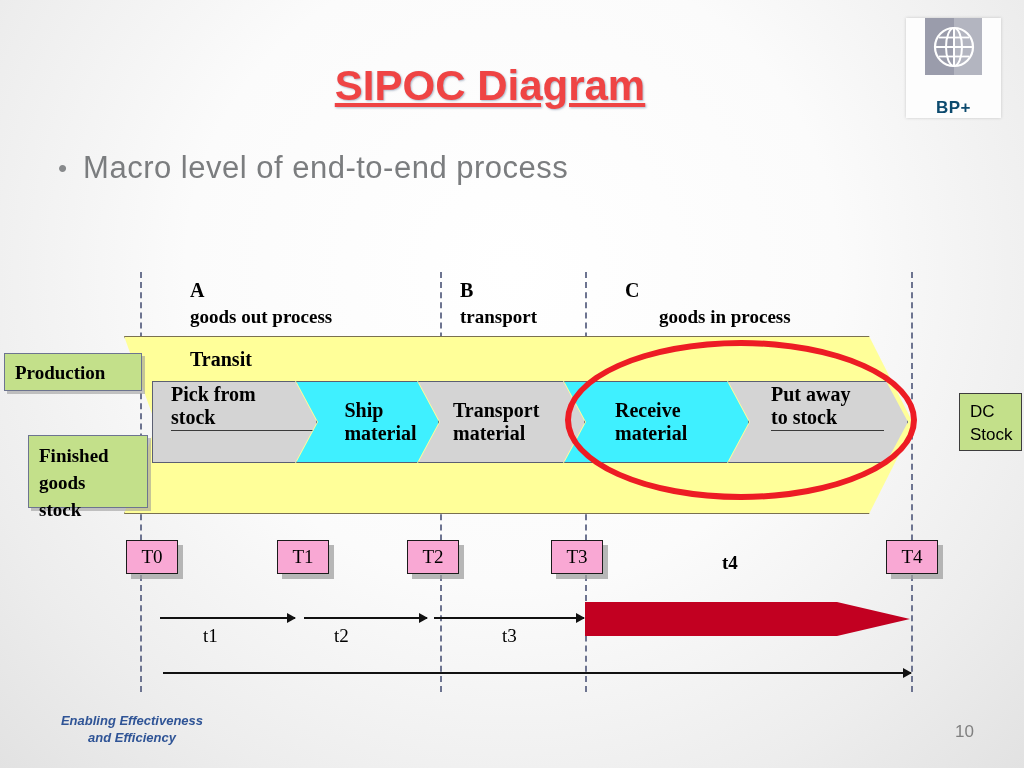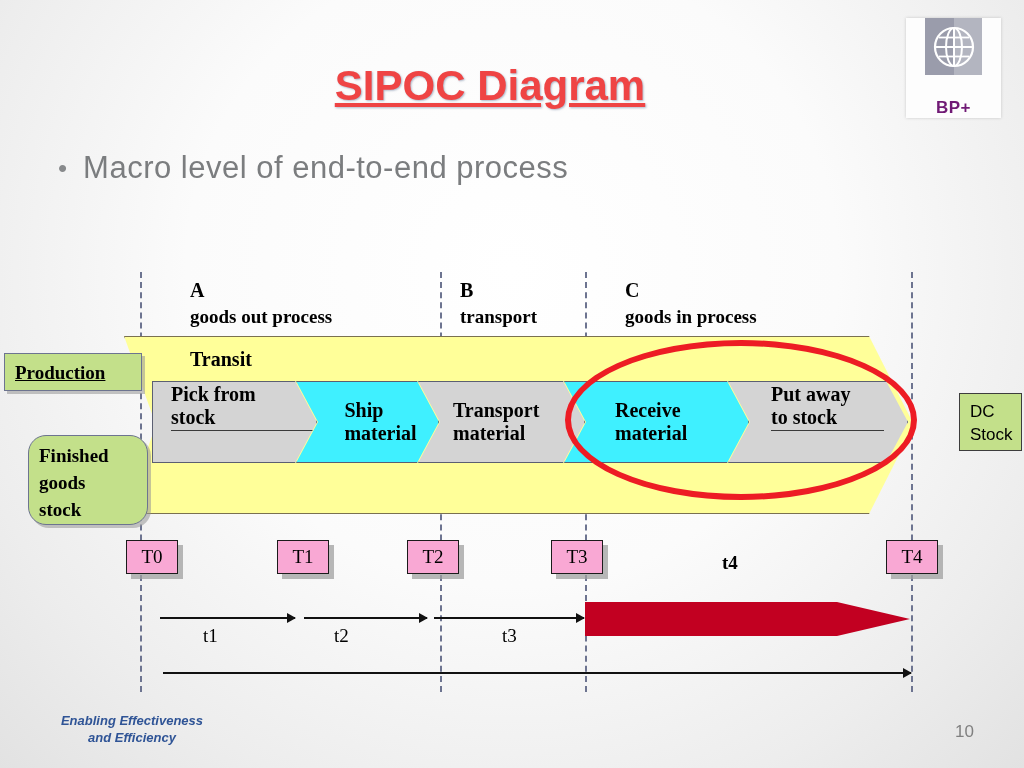--- a/index.html
+++ b/index.html
@@ -75,21 +75,21 @@
     height: 57px;
     background: linear-gradient(to right, #9a9cab 0%, #9a9cab 50%, #b3b5c0 50%, #b3b5c0 100%);
     display: flex;
     align-items: center;
     justify-content: center;
   }
   #logo-label {
     margin-top: 23px;
     font-size: 17px;
     font-weight: bold;
-    color: #701a75;
+    color: #0c4a6e;
     letter-spacing: 0.5px;
   }
 
   
   .phase-label {
     position: absolute;
     font-family: "Liberation Serif", serif;
     font-weight: bold;
     color: #000;
   }
@@ -320,21 +320,21 @@
   <div class="vline" style="left:585px; top:272px; height:420px;"></div>
   <div class="vline" style="left:911px; top:272px; height:420px;"></div>
 
   <div class="phase-label phase-letter" style="left:190px; top:278px;">A</div>
   <div class="phase-label phase-desc" style="left:190px; top:305px;">goods out process</div>
 
   <div class="phase-label phase-letter" style="left:460px; top:278px;">B</div>
   <div class="phase-label phase-desc" style="left:460px; top:305px;">transport</div>
 
   <div class="phase-label phase-letter" style="left:625px; top:278px;">C</div>
-  <div class="phase-label phase-desc" style="left:625px; top:305px;">goods in process</div>
+  <div class="phase-label phase-desc" style="left:659px; top:305px;">goods in process</div>
 
   <div id="transit-band"></div>
   <div id="transit-label">Transit</div>
 
   <div class="chevron chev-gray" style="left:152px; width:165px; clip-path: polygon(0 0, 143px 0, 165px 41px, 143px 82px, 0 82px, 0 82px);">
     <div class="chev-text">
       <span>Pick  from</span><br>
       <span style="border-bottom:1px solid #3a3a3a; padding-bottom:1px; display:inline-block; min-width:142px;">stock</span>
     </div>
   </div>
@@ -362,25 +362,25 @@
 
   <div class="chevron chev-gray" style="left:728px; width:180px; clip-path: polygon(0 0, 158px 0, 180px 41px, 158px 82px, 0 82px, 22px 41px);">
     <div class="chev-text" style="padding-left:42px;">
       <span>Put away</span><br>
       <span style="border-bottom:1px solid #3a3a3a; padding-bottom:1px; display:inline-block; min-width:113px;">to stock</span>
     </div>
   </div>
 
   <div id="highlight-ellipse"></div>
 
-  <div class="green-box" style="left:4px; top:353px; width:138px; height:38px; display:flex; align-items:center;text-decoration:underline;">
+  <div class="green-box" style="left:4px; top:353px; width:138px; height:38px; display:flex; align-items:center;">
     <span>Production</span>
   </div>
 
-  <div class="green-box" style="left:28px; top:435px; width:120px; height:90px;border-radius:18px;">
+  <div class="green-box" style="left:28px; top:435px; width:120px; height:73px;">
     <span>
       <span>Finished</span><br>
       <span>goods</span><br>
       <span>stock</span>
     </span>
   </div>
 
   <div class="green-box" id="box-dc-stock" style="left:931px; top:393px; width:63px; height:58px; box-shadow:none;margin-left:28px;">
     <span>
       <span>DC</span><br>

